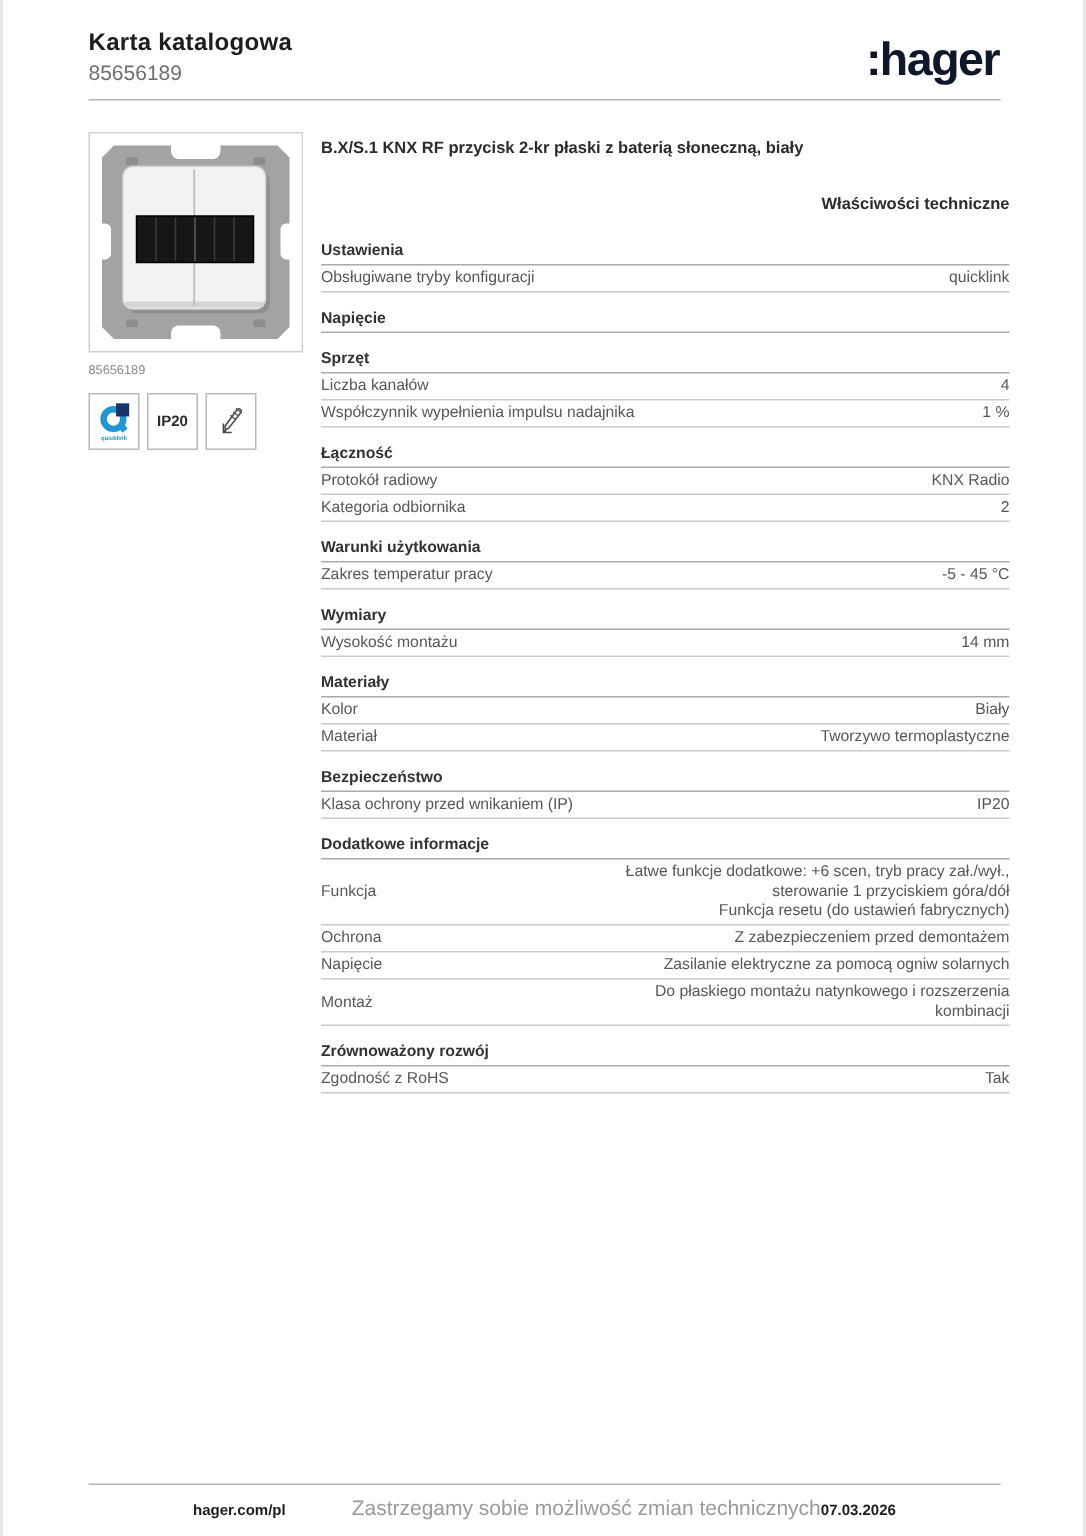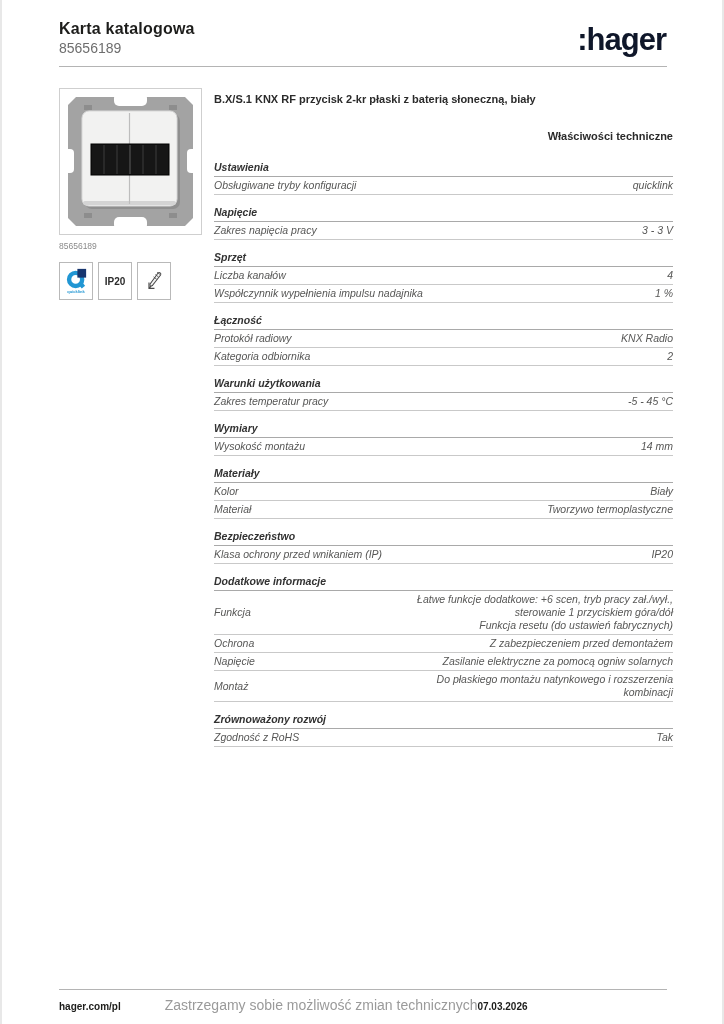--- a/index.html
+++ b/index.html
@@ -28,38 +28,38 @@
     width:34px; height:38px; border:1px solid #b9b9b9; background:#fff;
     display:flex; flex-direction:column; align-items:center; justify-content:center;
   }
   .badge-box .ql-text { font-size:4px; color:#2196d3; line-height:5px; font-weight:bold; }
   .ip-label { font-size:10px; font-weight:bold; color:#2b2b2b; }
 
   
   .right-col { position:absolute; left:212px; top:92px; width:459px; }
   .product-title { font-size:11px; font-weight:bold; color:#2b2b2b; line-height:14px; }
   .tech-heading { font-size:11px; font-weight:bold; color:#2b2b2b; margin-top:24px;text-align:right; }
-  .spec-table { margin-top:19px;font-style:italic; }
+  .spec-table { margin-top:19px; }
   .spec-section { margin-top:11px; }
   .spec-section:first-child { margin-top:0; }
   .spec-section h3 {
     font-size:10.5px; font-weight:bold; color:#323232;
     padding-bottom:3px; border-bottom:1px solid #a9a9a9;
   }
   .spec-row {
     display:flex; justify-content:space-between; align-items:center;
     padding:2px 0; border-bottom:1px solid #c9c9c9;
     font-size:10.5px; color:#575756; line-height:13px;
   }
   .spec-row .lbl { flex:0 0 auto; padding-right:10px; }
   .spec-row .val { flex:1 1 auto; text-align:right; max-width:258px; margin-left:auto; white-space:pre-line; }
 
   
   .footer-rule { position:absolute; left:57px; right:55px; top:989px; height:1px; background:#b4b4b4; }
-  .footer { position:absolute; left:57px; right:55px; top:997px; display:flex; justify-content:flex-start; align-items:baseline; }
+  .footer { position:absolute; left:57px; right:55px; top:997px; display:flex; justify-content:center; align-items:baseline; }
   .footer .site { font-size:10px; font-weight:bold; color:#1d1d1b; text-decoration:none; }
   .footer .disclaimer { font-size:14px; color:#9a9a9a;margin-left:44px; }
   .footer .date { font-size:10px; font-weight:bold; color:#1d1d1b; }
 </style>
 </head>
 <body>
 
 <div class="page">
 
   <div class="doc-header">
@@ -130,24 +130,20 @@
     <div class="spec-table" id="spec-table">
         <section class="spec-section">
           <h3>Ustawienia</h3>
           <div class="spec-row">
             <span class="lbl">Obsługiwane tryby konfiguracji</span>
             <span class="val">quicklink</span>
           </div>
         </section>
         <section class="spec-section">
           <h3>Napięcie</h3>
-          <div class="spec-row">
-            <span class="lbl">Zakres napięcia pracy</span>
-            <span class="val">3 - 3 V</span>
-          </div>
         </section>
         <section class="spec-section">
           <h3>Sprzęt</h3>
           <div class="spec-row">
             <span class="lbl">Liczba kanałów</span>
             <span class="val">4</span>
           </div>
           <div class="spec-row">
             <span class="lbl">Współczynnik wypełnienia impulsu nadajnika</span>
             <span class="val">1 %</span>

